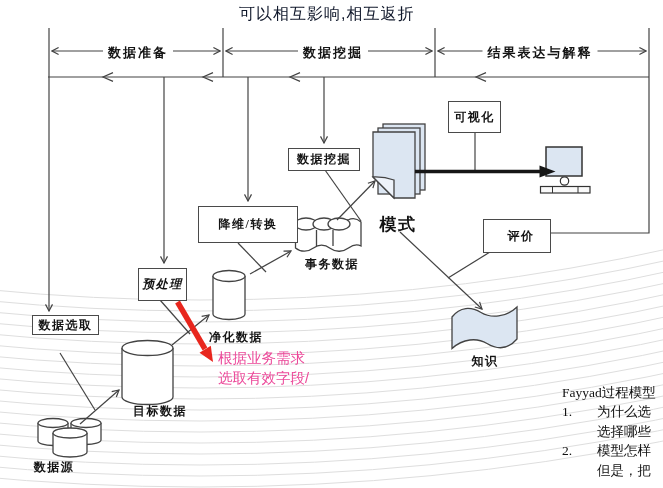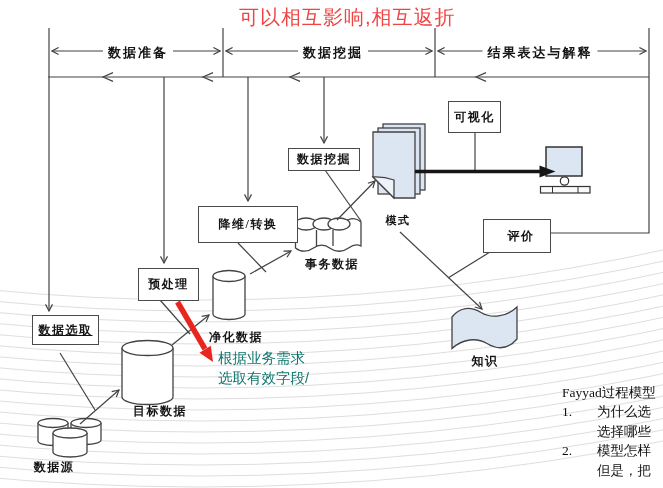--- a/index.html
+++ b/index.html
@@ -16,30 +16,30 @@
     font-size:12px; font-weight:700; letter-spacing:1.5px; white-space:nowrap;
   }
   .phase {
     position:absolute; transform:translateX(-50%); background:#ffffff;
     padding:0 5px; font-size:13px; font-weight:700; letter-spacing:2px; white-space:nowrap;
   }
   .alabel {
     position:absolute; transform:translateX(-50%); font-size:12px; font-weight:700;
     letter-spacing:1.5px; white-space:nowrap;
   }
-  .alabel.big { font-size:11px; }
+  .alabel.big { font-size:17px; }
   .topnote {
     position:absolute; left:239px; top:4px;
     font-family:"Liberation Sans","DejaVu Sans",sans-serif;
-    font-size:20px; letter-spacing:1px; color:#ef4444; white-space:nowrap;
+    font-size:16px; letter-spacing:1px; color:#0f172a; white-space:nowrap;
   }
   .rednote {
     position:absolute; left:218px; top:349px;
     font-family:"Liberation Sans","DejaVu Sans",sans-serif;
-    font-size:14.5px; line-height:19.5px; color:#0f766e; white-space:nowrap;
+    font-size:14.5px; line-height:19.5px; color:#ec4899; white-space:nowrap;
   }
   .notes {
     position:absolute; left:562px; top:383px; width:160px;
     font-size:13.5px; line-height:19.4px; color:#111; white-space:nowrap;
   }
   .notes .num { display:inline-block; width:35px; }
 </style>
 </head>
 <body>
 
@@ -162,22 +162,22 @@
       <polygon points="213,362 199.5,352.8 210.8,345.7" fill="#e8261d"></polygon>
     </g>
   </svg>
 
   <div class="topnote">可以相互影响,相互返折</div>
 
   <div class="phase" style="left:138px; top:44px;">数据准备</div>
   <div class="phase" style="left:333px; top:44px;">数据挖掘</div>
   <div class="phase" style="left:540px; top:44px;text-align:center;">结果表达与解释</div>
 
-  <div class="pbox" style="left:32px; top:315px; width:67px; height:30px;text-decoration:underline;">数据选取</div>
-  <div class="pbox" style="left:138px; top:268px; width:61px; height:33px;">预处理</div>
+  <div class="pbox" style="left:32px; top:315px; width:67px; height:20px;">数据选取</div>
+  <div class="pbox" style="left:138px; top:268px; width:49px; height:33px;font-style:italic;">预处理</div>
   <div class="pbox" style="left:198px; top:206px; width:100px; height:37px;">降维/转换</div>
   <div class="pbox" style="left:288px; top:148px; width:72px; height:23px;">数据挖掘</div>
   <div class="pbox" style="left:448px; top:101px; width:53px; height:32px;">可视化</div>
   <div class="pbox" style="left:483px; top:219px; width:68px; height:34px;padding-left:8px;">评价</div>
 
   <div class="alabel" style="left:54px; top:459px;">数据源</div>
   <div class="alabel" style="left:160px; top:403px;">目标数据</div>
   <div class="alabel" style="left:236px; top:329px;">净化数据</div>
   <div class="alabel" style="left:332px; top:256px;">事务数据</div>
   <div class="alabel big" style="left:398px; top:213px;">模式</div>

